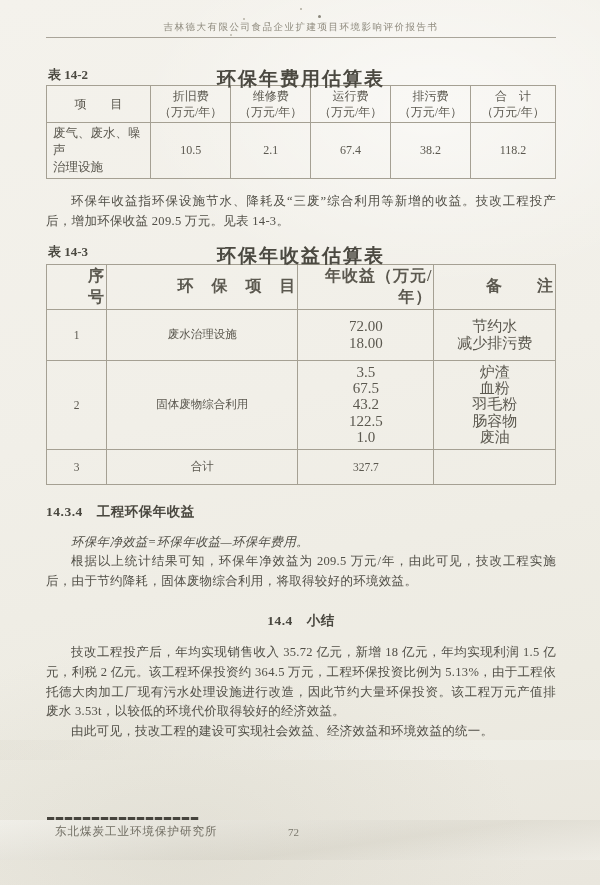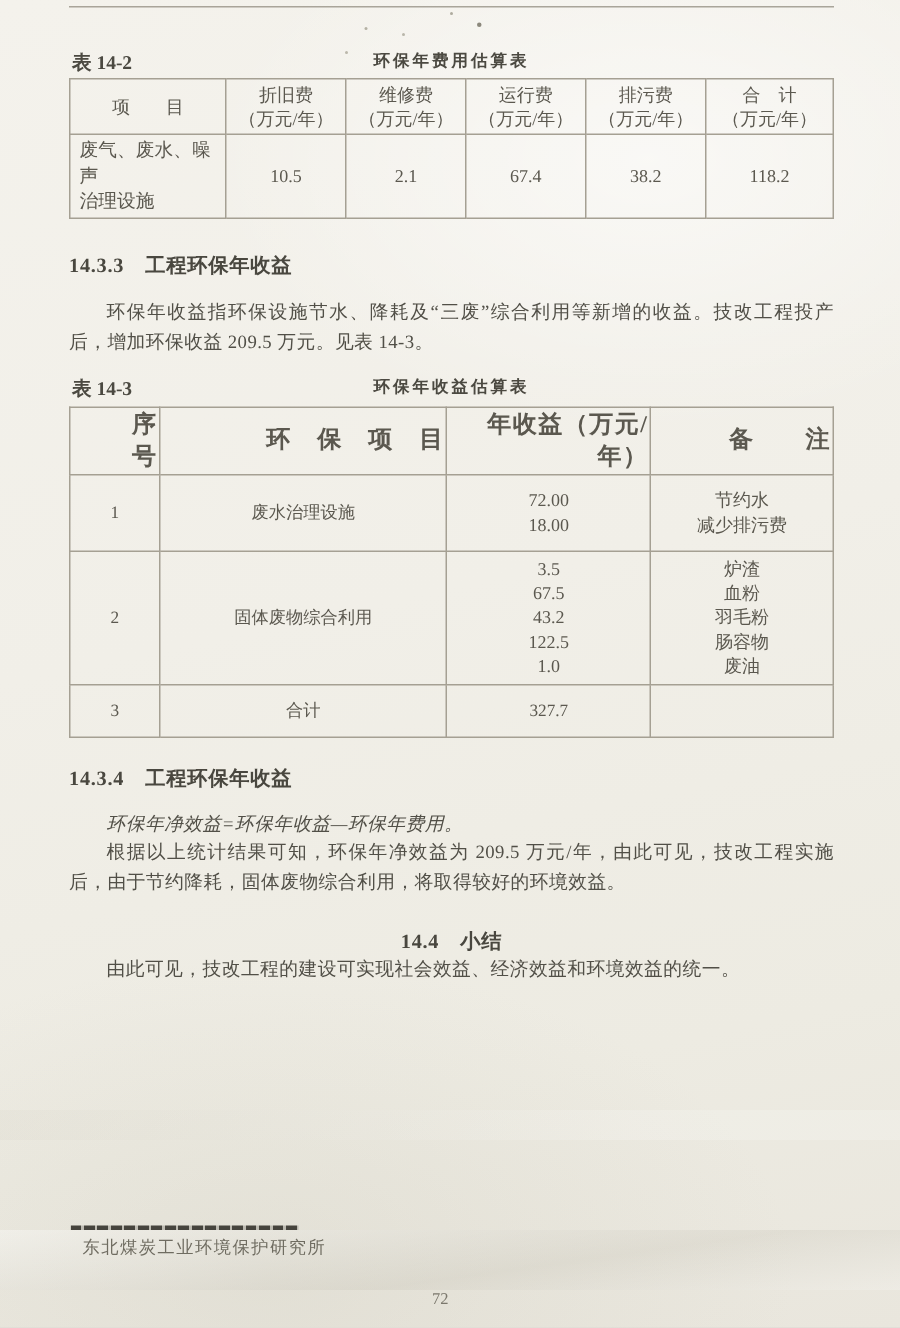--- a/index.html
+++ b/index.html
@@ -24,39 +24,39 @@
   .content{position:relative;padding:0 44px 0 46px;}
 
   .doc-header{
     padding-top:21px;text-align:center;
     font-size:9.5px;line-height:12px;letter-spacing:1.5px;color:#8e8a7d;
   }
   .header-rule{height:1px;background:#9b978b;margin-top:4px;opacity:.85;}
 
   .caption{position:relative;font-weight:bold;font-size:13px;color:#4b4941;height:17px;}
   .caption .lbl{position:absolute;left:2px;top:0;}
-  .caption .ttl{position:absolute;left:0;right:0;top:0;text-align:center;font-size:11px;letter-spacing:2px;}
+  .caption .ttl{position:absolute;left:0;right:0;top:0;text-align:center;font-size:19px;letter-spacing:2px;}
   .cap142{margin-top:28px;}
   .cap143{margin-top:11px;}
 
   table{border-collapse:collapse;width:100%;table-layout:fixed;}
   th,td{border:1px solid #a5a093;font-weight:normal;color:#5b584f;}
 
   .t142{margin-top:2px;}
   .t142 th{font-size:12px;line-height:16px;padding:2px 0;text-align:center;}
   .t142 td{font-size:12px;text-align:center;padding:2px 0;}
   .t142 td.item{text-align:left;padding:2px 4px 2px 6px;font-size:12.5px;line-height:17px;}
   .t142 col.c-item{width:20.6%;}
   .t142 col.c-v{width:15.8%;}
   .t142 col.c-last{width:16.8%;}
 
   .t143{margin-top:4px;}
   .t143 th{font-size:16px;height:25px;text-align:right;letter-spacing:1px;font-weight:bold;}
   .t143 td{font-size:11.5px;text-align:center;padding:3px 0;vertical-align:middle;}
-  .t143 .ml div{line-height:16.4px;font-size:12px;}
+  .t143 .ml div{line-height:16.4px;font-size:15px;}
   .t143 col.c-no{width:11.8%;}
   .t143 col.c-proj{width:37.6%;}
   .t143 col.c-inc{width:26.7%;}
   .t143 col.c-note{width:23.9%;}
   .t143 tr.r1 td{height:44px;}
   .t143 tr.r2 td{height:82px;}
   .t143 tr.r3 td{height:28px;}
 
   h3{margin:0;font-size:13.5px;font-weight:bold;color:#49473f;letter-spacing:.5px;}
   h3 .num{margin-right:14px;}
@@ -69,37 +69,38 @@
   .p1434a{margin-top:12px;font-style:italic;}
   .p1434b{margin-top:0;}
   .p144a{margin-top:13px;}
   .p144b{margin-top:0;}
 
   .footer-rule{
     position:absolute;left:47px;top:817px;width:152px;height:3px;
     background:repeating-linear-gradient(90deg,#46443d 0 7px,rgba(70,68,61,.25) 7px 9px);
   }
   .footer-inst{position:absolute;left:55px;top:824px;font-size:11.5px;color:#6f6c61;letter-spacing:1px;}
-  .footer-page{position:absolute;left:288px;top:860px;font-size:11px;color:#7b786d;}
+  .footer-page{position:absolute;left:288px;top:826px;font-size:11px;color:#7b786d;}
 </style>
 </head>
 <body>
 
 <div class="sheet">
   <div class="crease c2"></div>
   <div class="crease c1"></div>
   <span class="speck" style="left:318px;top:15px;width:3px;height:3px;background:#8b887c;"></span>
   <span class="speck" style="left:243px;top:18px;width:2px;height:2px;background:#b4b1a4;"></span>
   <span class="speck" style="left:268px;top:22px;width:2px;height:2px;background:#b9b6aa;"></span>
   <span class="speck" style="left:300px;top:8px;width:2px;height:2px;background:#aeab9e;"></span>
   <span class="speck" style="left:382px;top:17px;width:2px;height:2px;background:#b2af a2;"></span>
   <span class="speck" style="left:230px;top:34px;width:2px;height:2px;background:#bbb8ab;"></span>
 
   <div class="content">
 
+    <div class="doc-header">吉林德大有限公司食品企业扩建项目环境影响评价报告书</div>
     <div class="header-rule"></div>
 
     <div class="caption cap142">
       <span class="lbl">表 14-2</span>
       <span class="ttl">环保年费用估算表</span>
     </div>
 
     <table class="t142">
       <colgroup>
         <col class="c-item">
@@ -142,23 +143,20 @@
           </td>
           <td>10.5</td>
           <td>2.1</td>
           <td>67.4</td>
           <td>38.2</td>
           <td>118.2</td>
         </tr>
       </tbody>
     </table>
 
-    <h3 class="h1433">
-      <span class="num">14.3.3</span><span>工程环保年收益</span>
-    </h3>
     <p class="p1433">环保年收益指环保设施节水、降耗及“三废”综合利用等新增的收益。技改工程投产后，增加环保收益 209.5 万元。见表 14-3。</p>
 
     <div class="caption cap143">
       <span class="lbl">表 14-3</span>
       <span class="ttl">环保年收益估算表</span>
     </div>
 
     <table class="t143">
       <colgroup>
         <col class="c-no">
@@ -216,20 +214,21 @@
 
     <h3 class="h1434">
       <span class="num">14.3.4</span><span>工程环保年收益</span>
     </h3>
     <p class="p1434a">环保年净效益=环保年收益—环保年费用。</p>
     <p class="p1434b">根据以上统计结果可知，环保年净效益为 209.5 万元/年，由此可见，技改工程实施后，由于节约降耗，固体废物综合利用，将取得较好的环境效益。</p>
 
     <h3 class="h144">
       <span class="num">14.4</span><span>小结</span>
     </h3>
+    <p class="p144a">技改工程投产后，年均实现销售收入 35.72 亿元，新增 18 亿元，年均实现利润 1.5 亿元，利税 2 亿元。该工程环保投资约 364.5 万元，工程环保投资比例为 5.13%，由于工程依托德大肉加工厂现有污水处理设施进行改造，因此节约大量环保投资。该工程万元产值排废水 3.53t，以较低的环境代价取得较好的经济效益。</p>
     <p class="p144b">由此可见，技改工程的建设可实现社会效益、经济效益和环境效益的统一。</p>
 
   </div>
 
   <div class="footer-rule"></div>
   <div class="footer-inst">东北煤炭工业环境保护研究所</div>
   <div class="footer-page">72</div>
 </div>
 
 </body></html>

